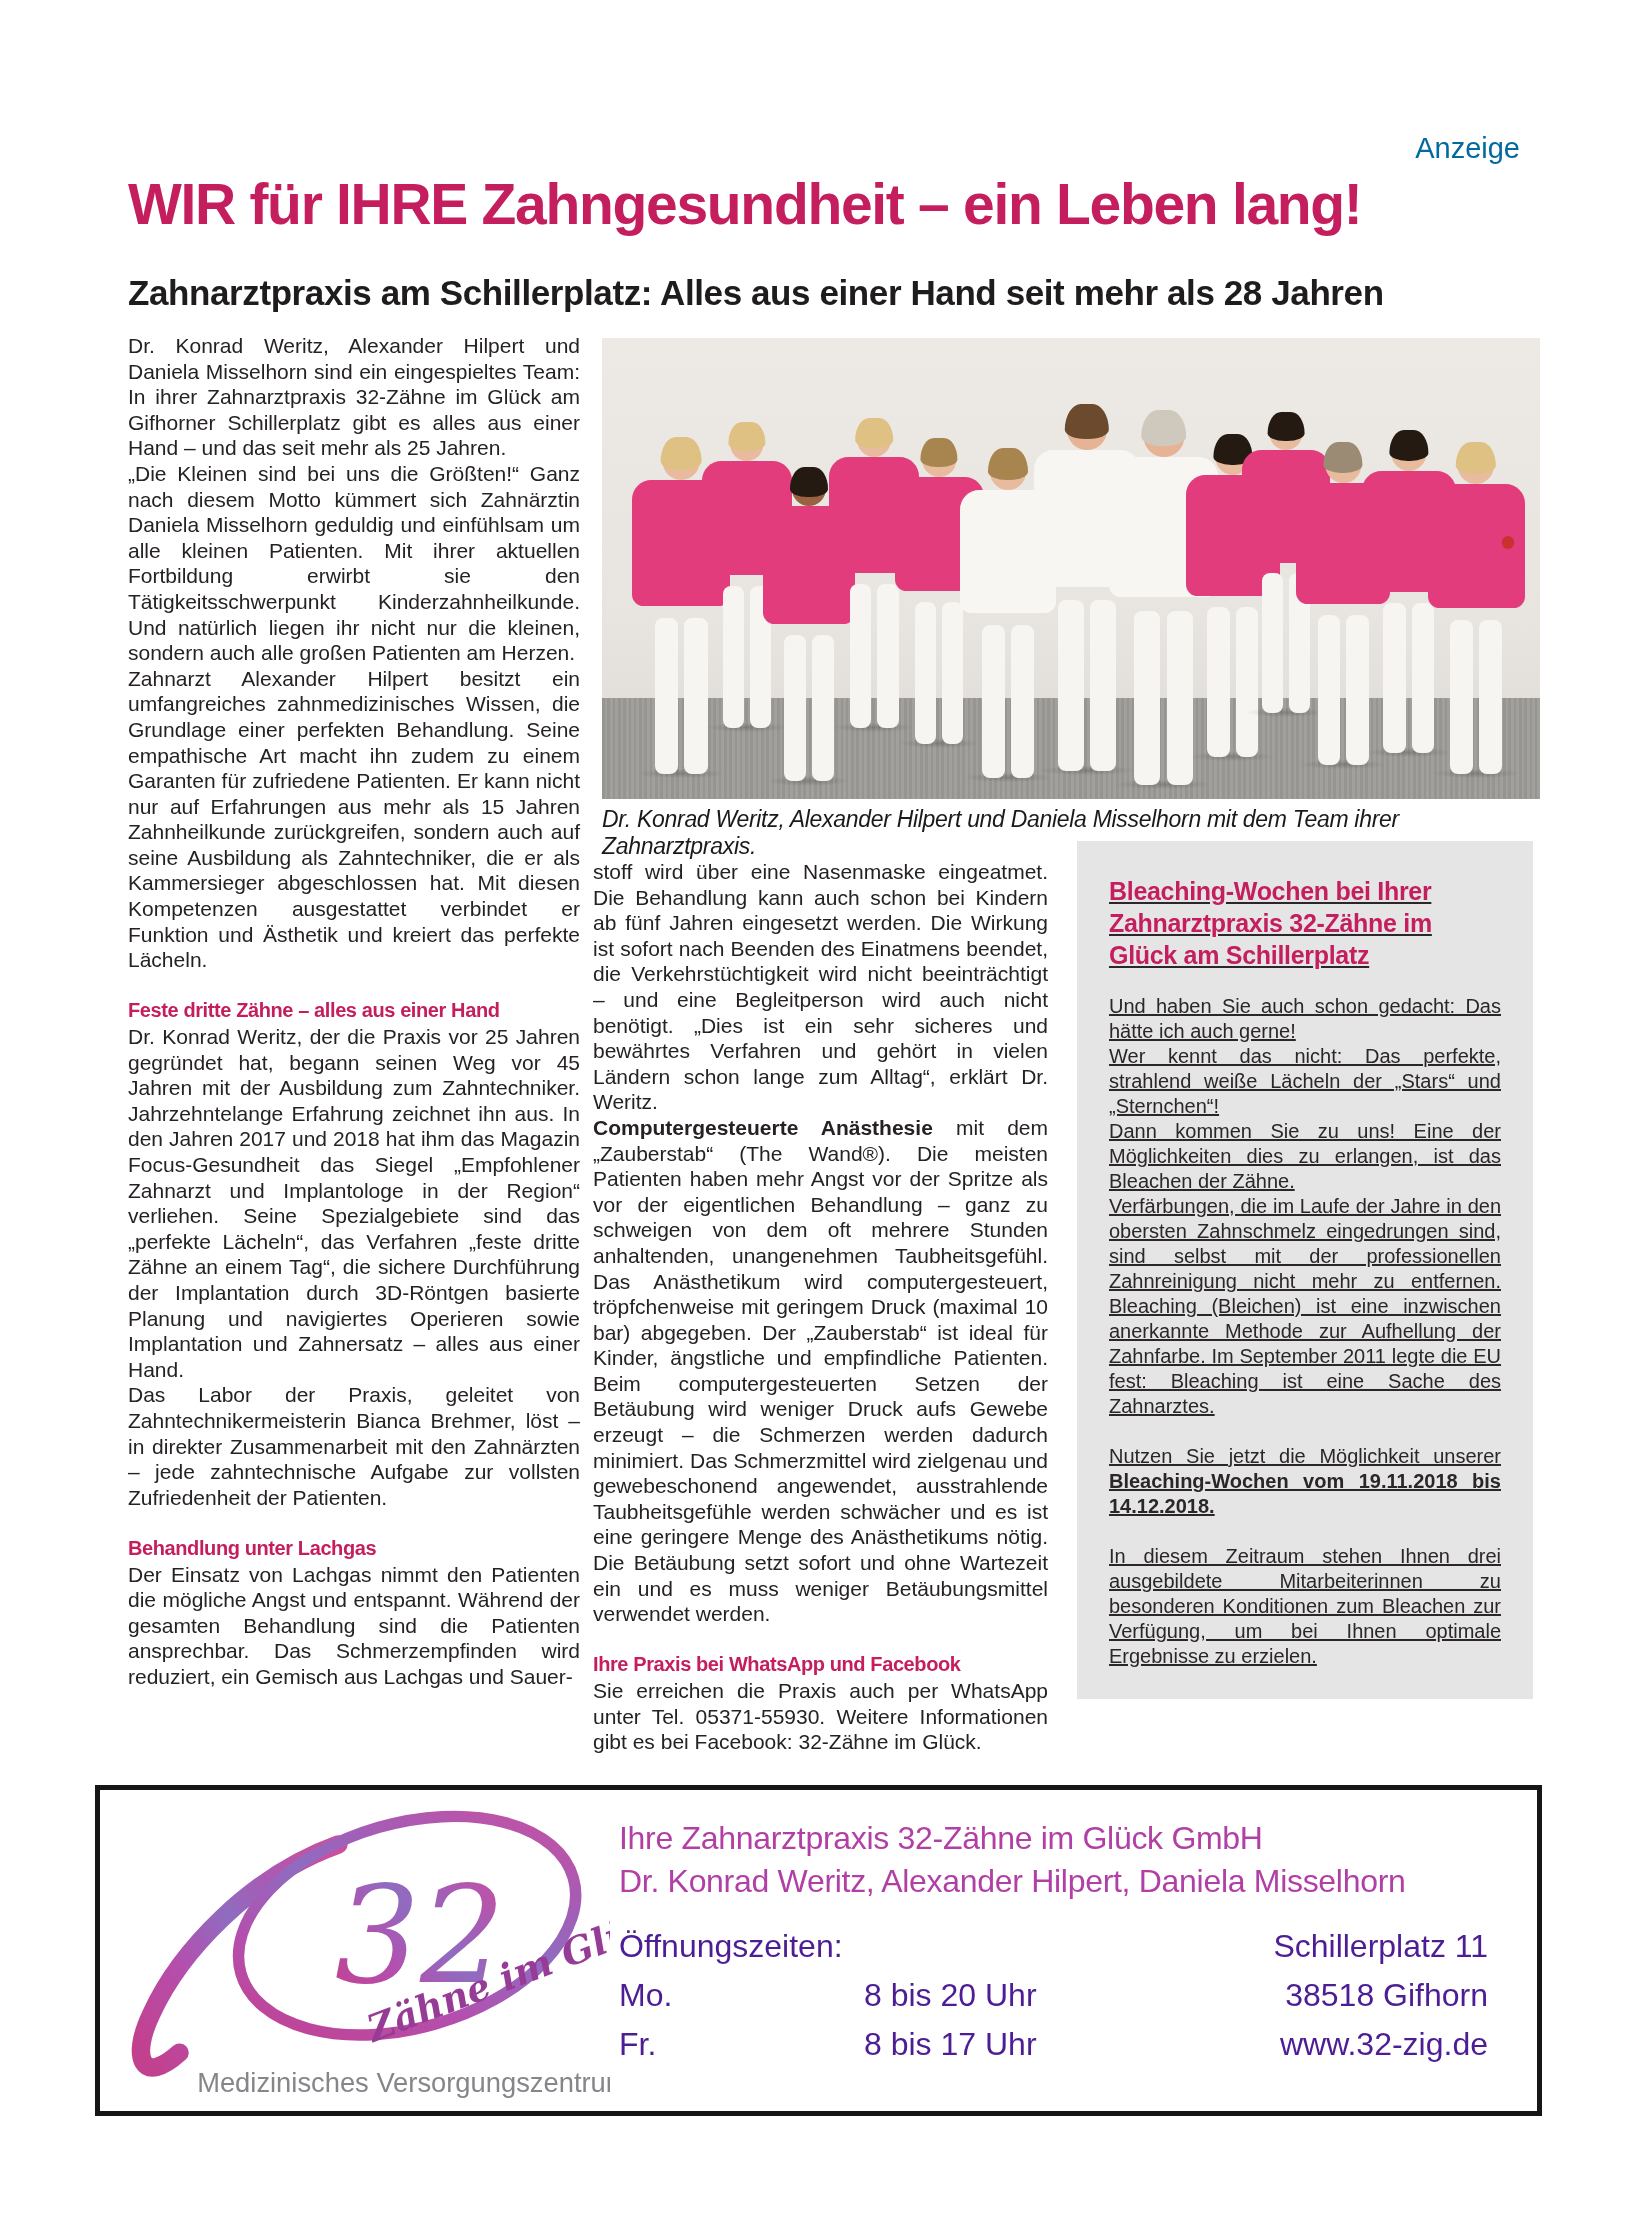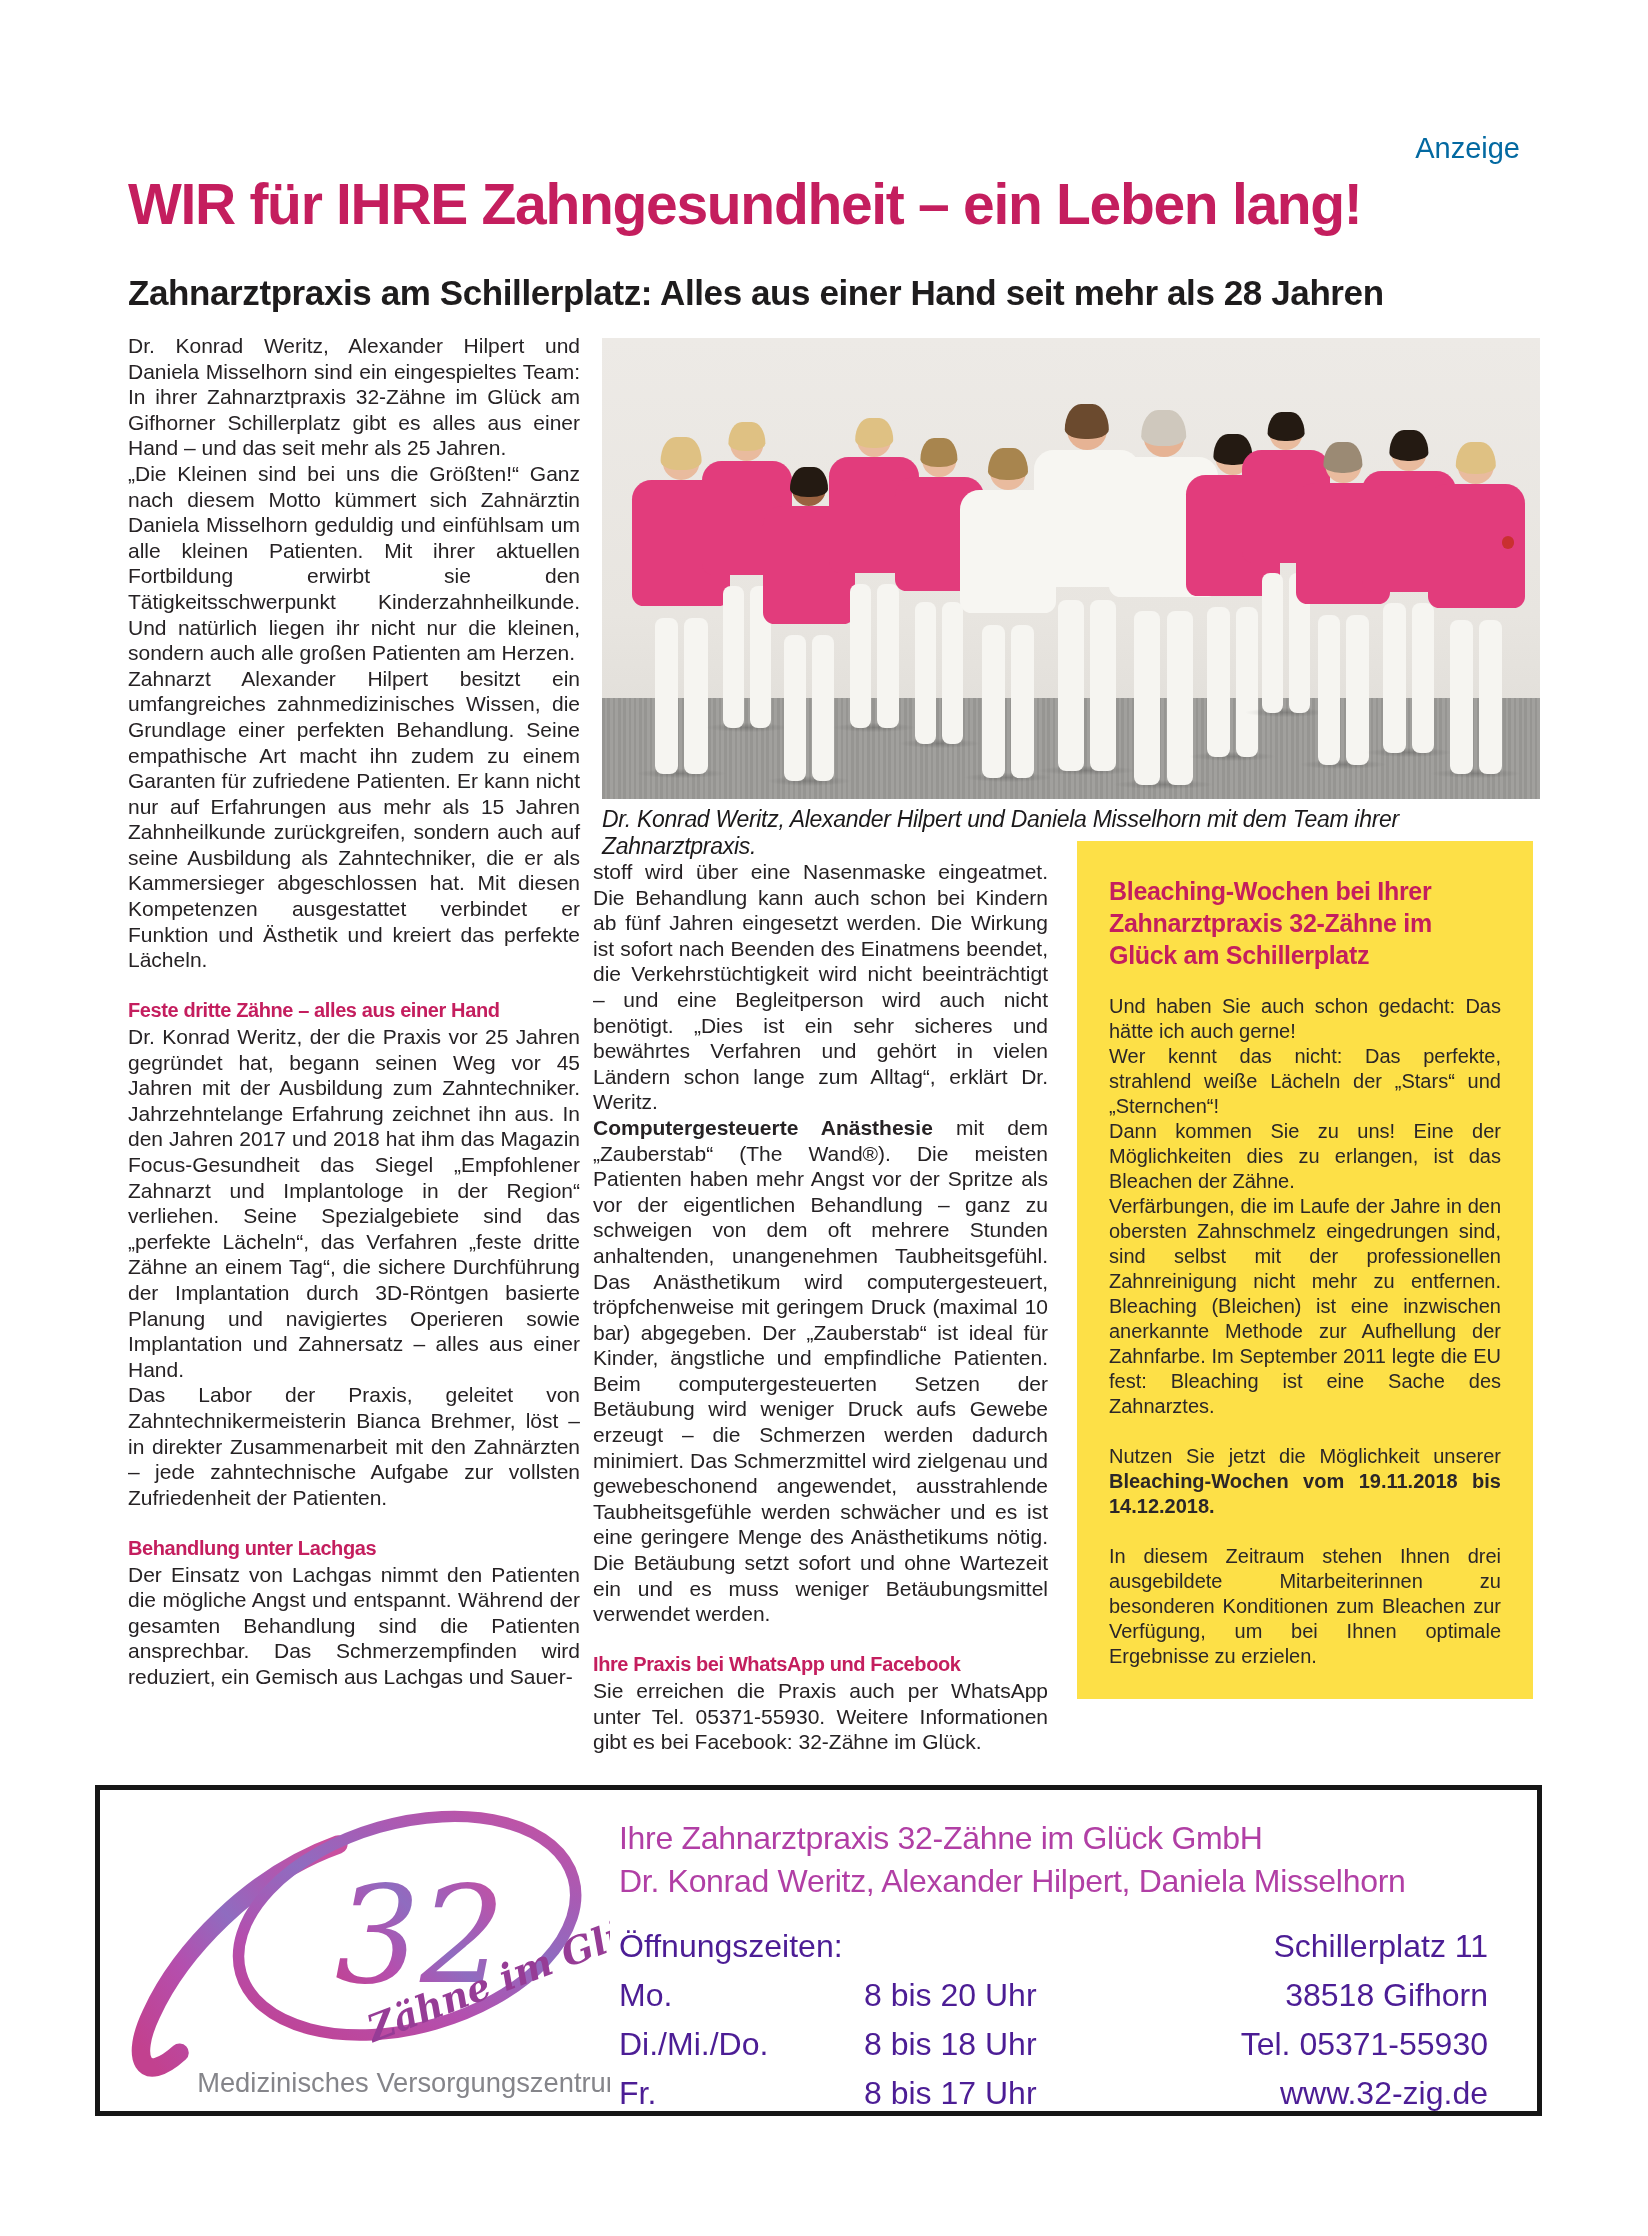--- a/index.html
+++ b/index.html
@@ -38,22 +38,22 @@
           border-radius:50%;}
   .p-hair{position:absolute;top:1.0%;left:50%;transform:translateX(-50%);width:40%;height:9.5%;
           border-radius:48% 48% 60% 60%/95% 95% 35% 35%;}
   .p-apple{position:absolute;top:29%;right:12%;width:12.4px;height:12.4px;background:#c93030;border-radius:50%;}
 
   .caption{position:absolute;left:602px;top:806px;width:938px;margin:0;font-size:23px;
            font-style:italic;color:#1b191a;letter-spacing:-0.3px;}
 
   
   .infobox{position:absolute;left:1077px;top:841px;width:456px;box-sizing:border-box;
-           background:#fde047;padding:34px 32px 30px 32px;text-align:justify;
-           font-size:20px;line-height:25px;color:#2b2628;}
+           background:#e5e5e5;padding:34px 32px 30px 32px;text-align:justify;
+           font-size:20px;line-height:25px;color:#2b2628;text-decoration:underline;}
   .infobox h3{margin:0 0 23px 0;font-size:25px;line-height:32px;font-weight:bold;color:#c41e5e;
               text-align:left;letter-spacing:-0.3px;}
   .infobox p{margin:0;}
   .infobox .sp{margin-top:25px;}
 
   
   .adbox{position:absolute;left:95px;top:1785px;width:1447px;height:331px;box-sizing:border-box;
          border:5.3px solid #161616;background:#fff;}
   .logo{position:absolute;left:16px;top:5.3px;width:494px;height:309px;}
   .contact{position:absolute;left:519px;top:26.5px;right:49px;}
@@ -254,25 +254,20 @@
           <span class="day">Öffnungszeiten:</span>
           <span class="time"></span>
           <span class="addr">Schillerplatz 11</span>
         </div>
         <div class="crow">
           <span class="day">Mo.</span>
           <span class="time">8 bis 20 Uhr</span>
           <span class="addr">38518 Gifhorn</span>
         </div>
         <div class="crow">
-          <span class="day">Di./Mi./Do.</span>
-          <span class="time">8 bis 18 Uhr</span>
-          <span class="addr">Tel. 05371-55930</span>
-        </div>
-        <div class="crow">
           <span class="day">Fr.</span>
           <span class="time">8 bis 17 Uhr</span>
           <span class="addr">www.32-zig.de</span>
         </div>
       </div>
     </div>
   </footer>
 
 </div>
 

